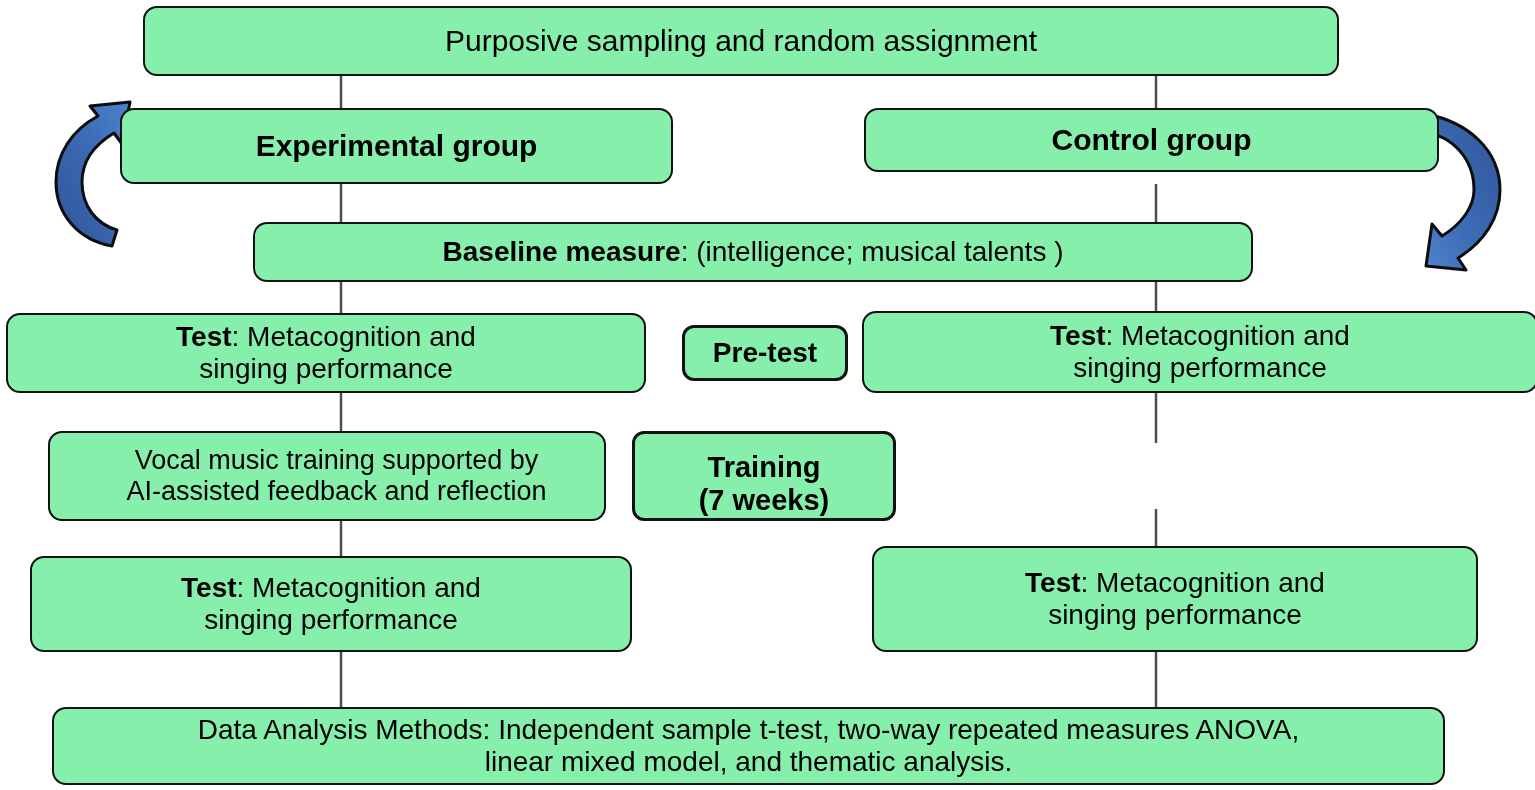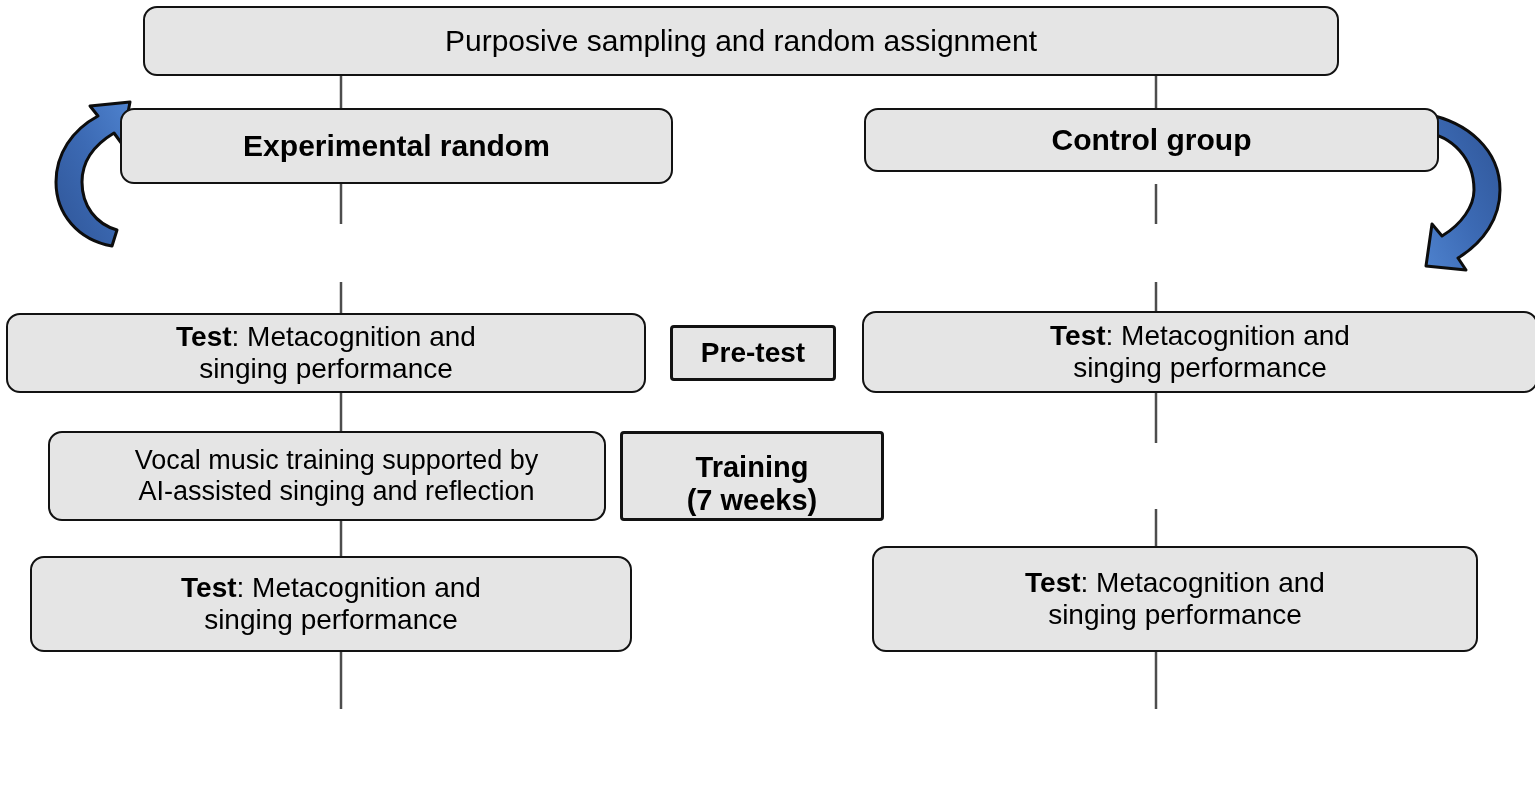--- a/index.html
+++ b/index.html
@@ -22,33 +22,34 @@
   #connectors {
     position: absolute;
     left: 0; top: 0;
     width: 1535px;
     height: 790px;
     z-index: 1;
   }
   .node {
     position: absolute;
     box-sizing: border-box;
-    background: #e5e5e5;
+    background: #86efac;
     border: 2.5px solid #121212;
     border-radius: 14px;
     display: flex;
     align-items: center;
     justify-content: center;
     text-align: center;
     z-index: 3;
     line-height: 1.16;
   }
   .node.square {
-    border-radius: 4px;
+    border-radius: 12px;
     border-width: 3px;
+    margin-left: 12px;
   }
   .node .txt {
     display: block;
     width: 100%;
     padding: 0 10px;
     box-sizing: border-box;
   }
   .lbl-bold { font-weight: bold; }
 
   
@@ -146,52 +147,58 @@
                C 56,58 34,36 6,32
                Z" fill="url(#gradR)" stroke="#0D0D0D" stroke-width="3" stroke-linejoin="round"></path>
     </svg>
   </div>
 
   <div class="node" id="n-sampling">
     <span class="txt">Purposive sampling and random assignment</span>
   </div>
 
   <div class="node" id="n-exp">
-    <span class="txt">Experimental  random</span>
+    <span class="txt">Experimental  group</span>
   </div>
 
   <div class="node" id="n-ctrl">
     <span class="txt">Control group</span>
   </div>
 
+  <div class="node" id="n-baseline">
+    <span class="txt"><span class="lbl-bold">Baseline measure</span><span>: (intelligence; musical talents )</span></span>
+  </div>
 
   <div class="node" id="n-pre-left">
     <span class="txt"><span class="lbl-bold">Test</span><span>: Metacognition and</span><br><span>singing performance</span></span>
   </div>
 
   <div class="node square" id="n-pre-tag">
     <span class="txt">Pre-test</span>
   </div>
 
   <div class="node" id="n-pre-right">
     <span class="txt"><span class="lbl-bold">Test</span><span>: Metacognition and</span><br><span>singing performance</span></span>
   </div>
 
   <div class="node" id="n-train-left">
-    <span class="txt"><span>Vocal music training supported by</span><br><span>AI-assisted singing and reflection</span></span>
+    <span class="txt"><span>Vocal music training supported by</span><br><span>AI-assisted feedback and reflection</span></span>
   </div>
 
   <div class="node square" id="n-train-tag">
     <span class="txt"><span>Training</span><br><span>(7 weeks)</span></span>
   </div>
 
 
   <div class="node" id="n-post-left">
     <span class="txt"><span class="lbl-bold">Test</span><span>: Metacognition and</span><br><span>singing performance</span></span>
   </div>
 
 
   <div class="node" id="n-post-right">
     <span class="txt"><span class="lbl-bold">Test</span><span>: Metacognition and</span><br><span>singing performance</span></span>
   </div>
 
+  <div class="node" id="n-analysis">
+    <span class="txt"><span>Data Analysis Methods: Independent sample t-test, two-way repeated measures ANOVA,</span><br><span>linear mixed model, and thematic analysis.</span></span>
+  </div>
 
 </div>
 
 </body></html>

